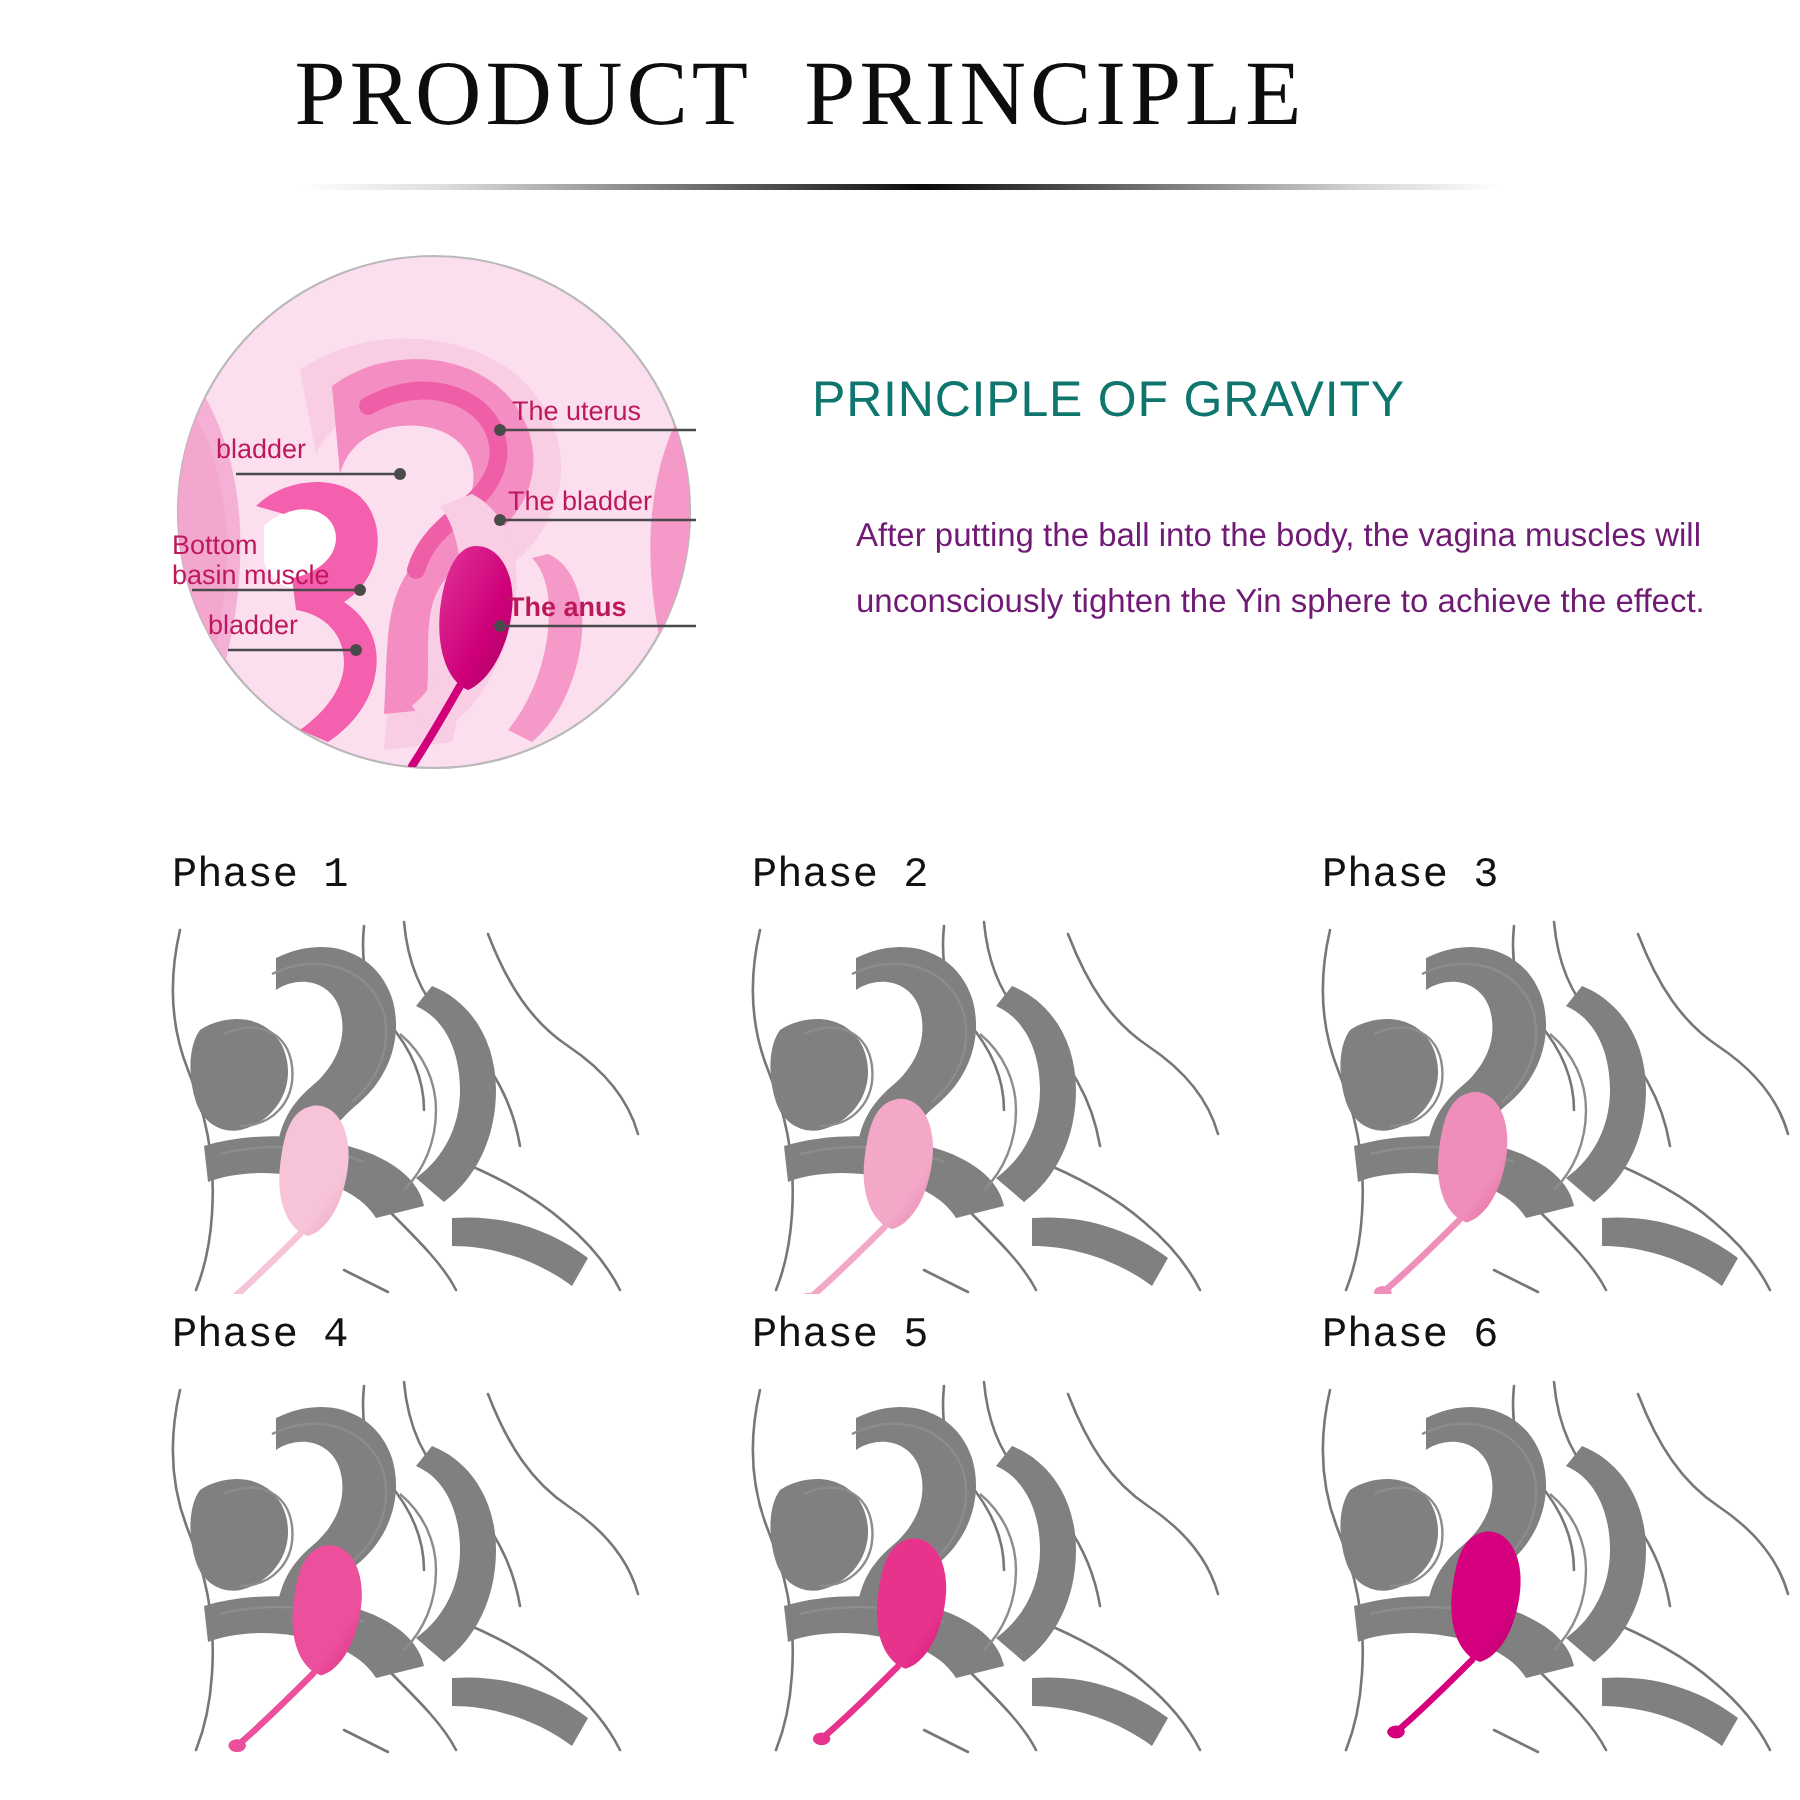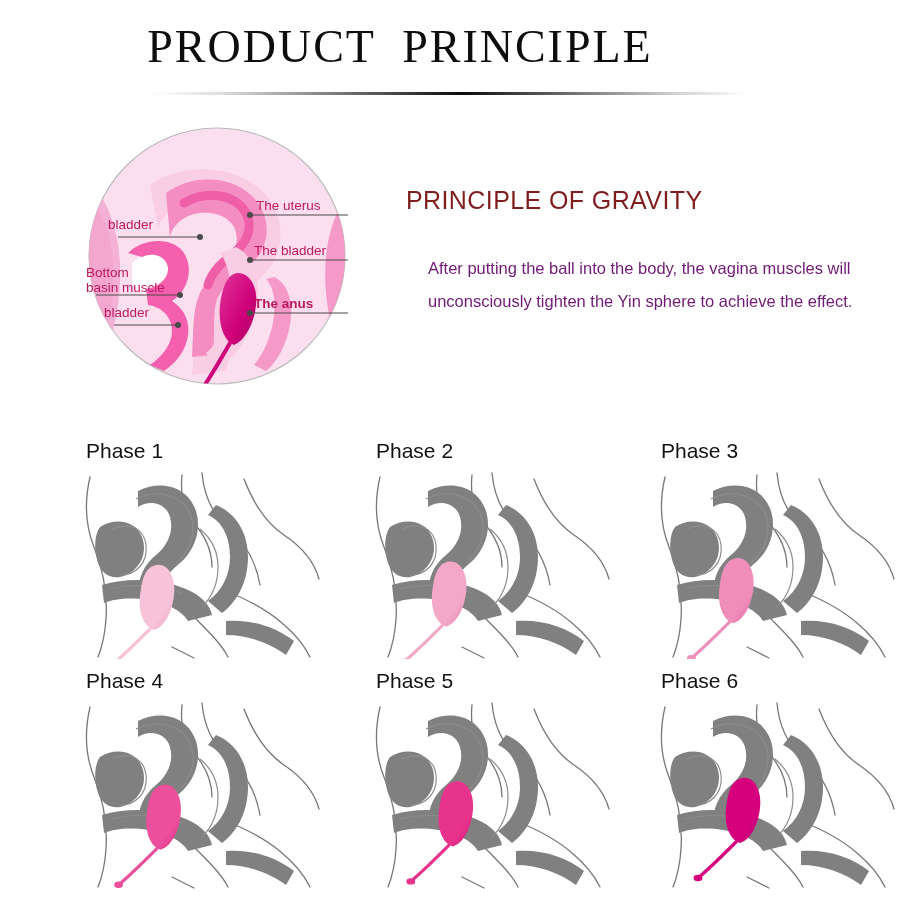--- a/index.html
+++ b/index.html
@@ -71,21 +71,21 @@
   .lbl-bladder1 { left: 108px; top: 217px; }
   .lbl-bottom   { left: 86px;  top: 265px; }
   .lbl-bladder2 { left: 104px; top: 305px; }
 
   
   .gravity-heading {
     position: absolute;
     left: 406px;
     top: 186px;
     font-size: 25px;
-    color: #7f1d1d;
+    color: #0f766e;
     letter-spacing: 0.4px;
     white-space: nowrap;
   }
   .gravity-body {
     position: absolute;
     left: 428px;
     top: 252px;
     width: 440px;
     font-size: 16.5px;
     line-height: 2.0;
@@ -93,21 +93,21 @@
   }
 
   
   .phase-grid {
     position: absolute;
     left: 0;
     top: 415px;
     width: 900px;
   }
   .phase-row { position: relative; height: 230px; }
-  .phase-cell { position: absolute; top: 16px; width: 290px; height: 230px; }
+  .phase-cell { position: absolute; top: 4px; width: 290px; height: 230px; font-family: Liberation Mono, monospace; }
   .phase-col-0 { left: 70px; }
   .phase-col-1 { left: 360px; }
   .phase-col-2 { left: 645px; }
 
   .phase-label {
     position: absolute;
     left: 16px;
     top: 8px;
     font-size: 21px;
     color: #121212;

